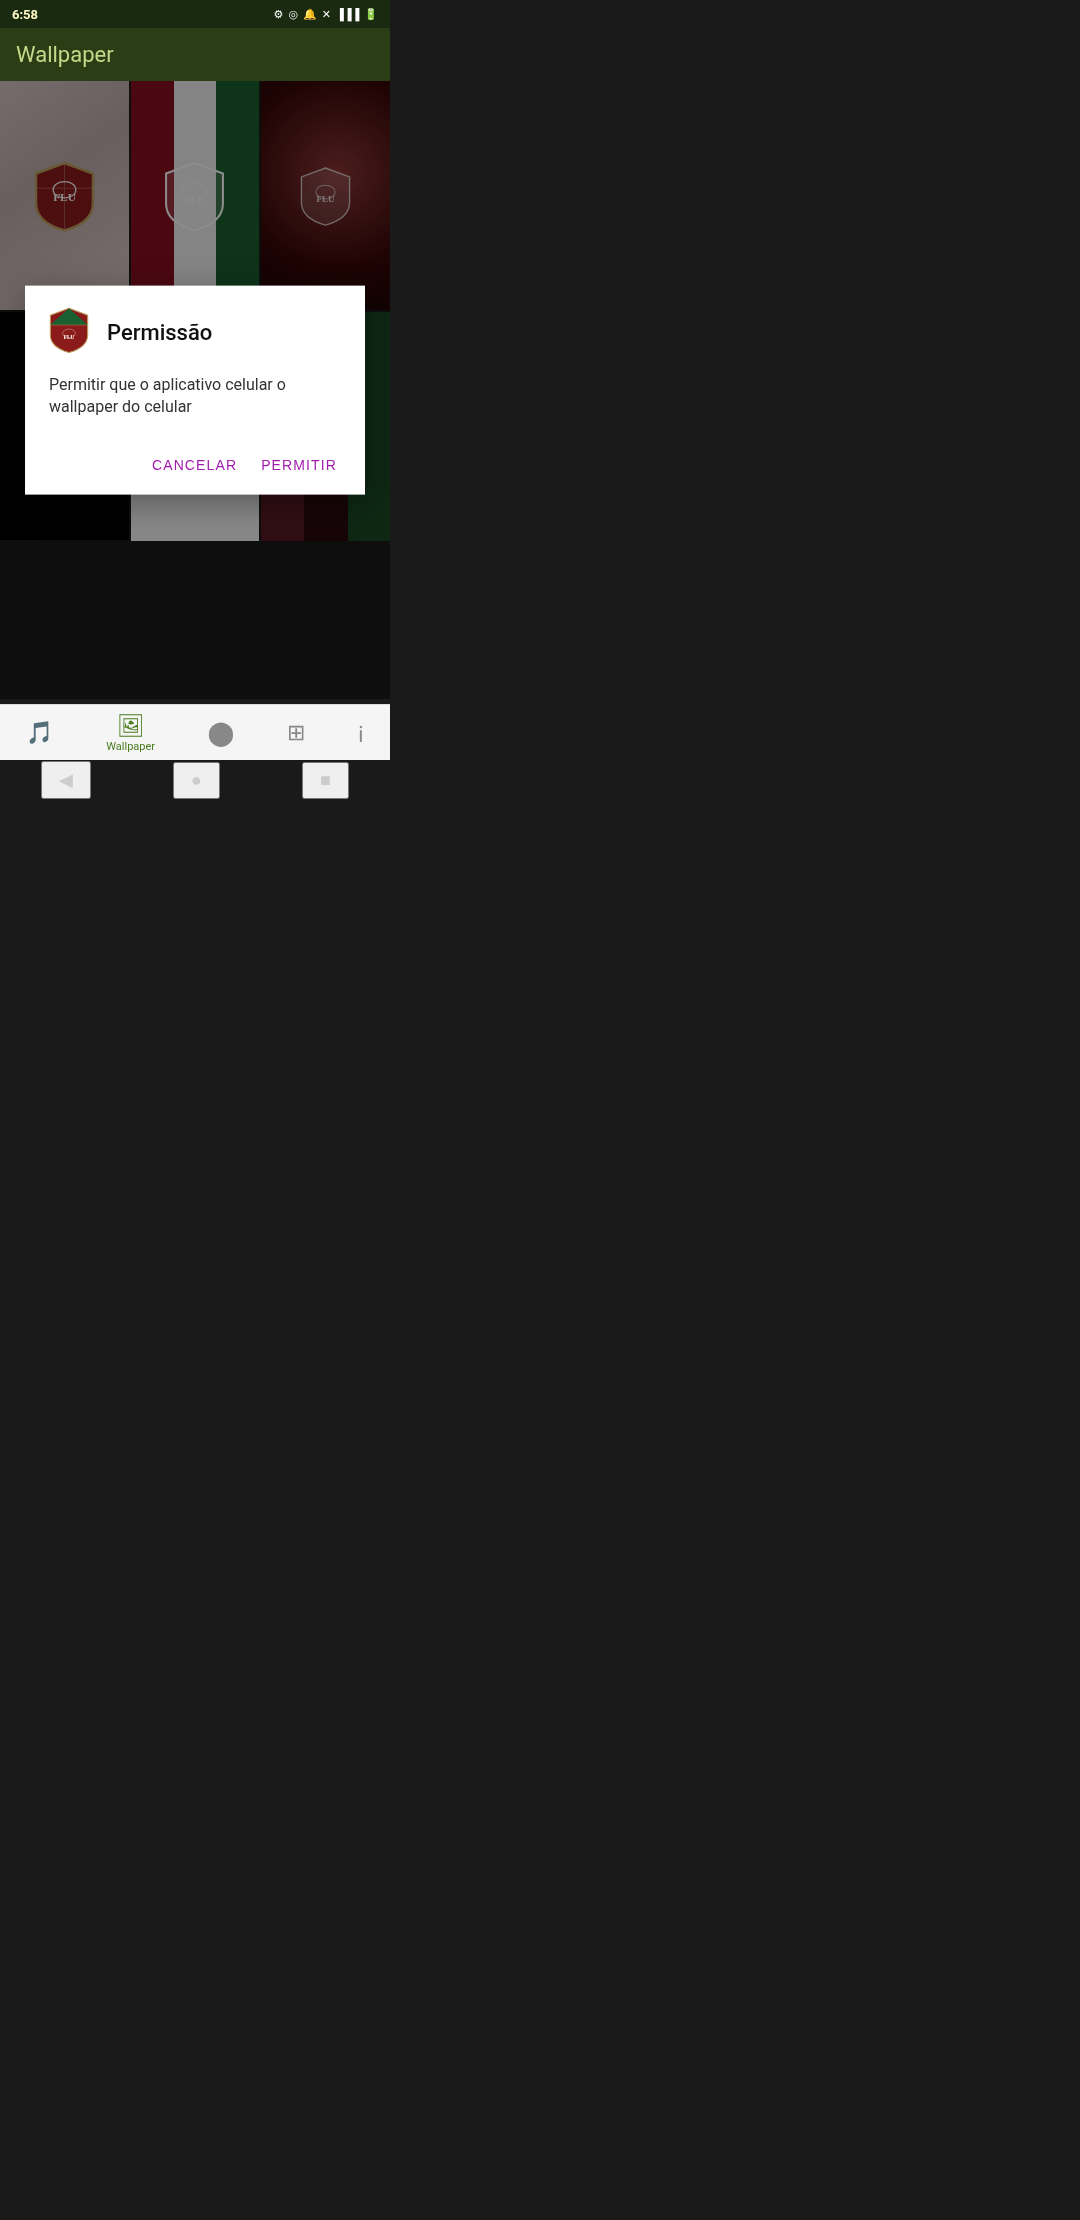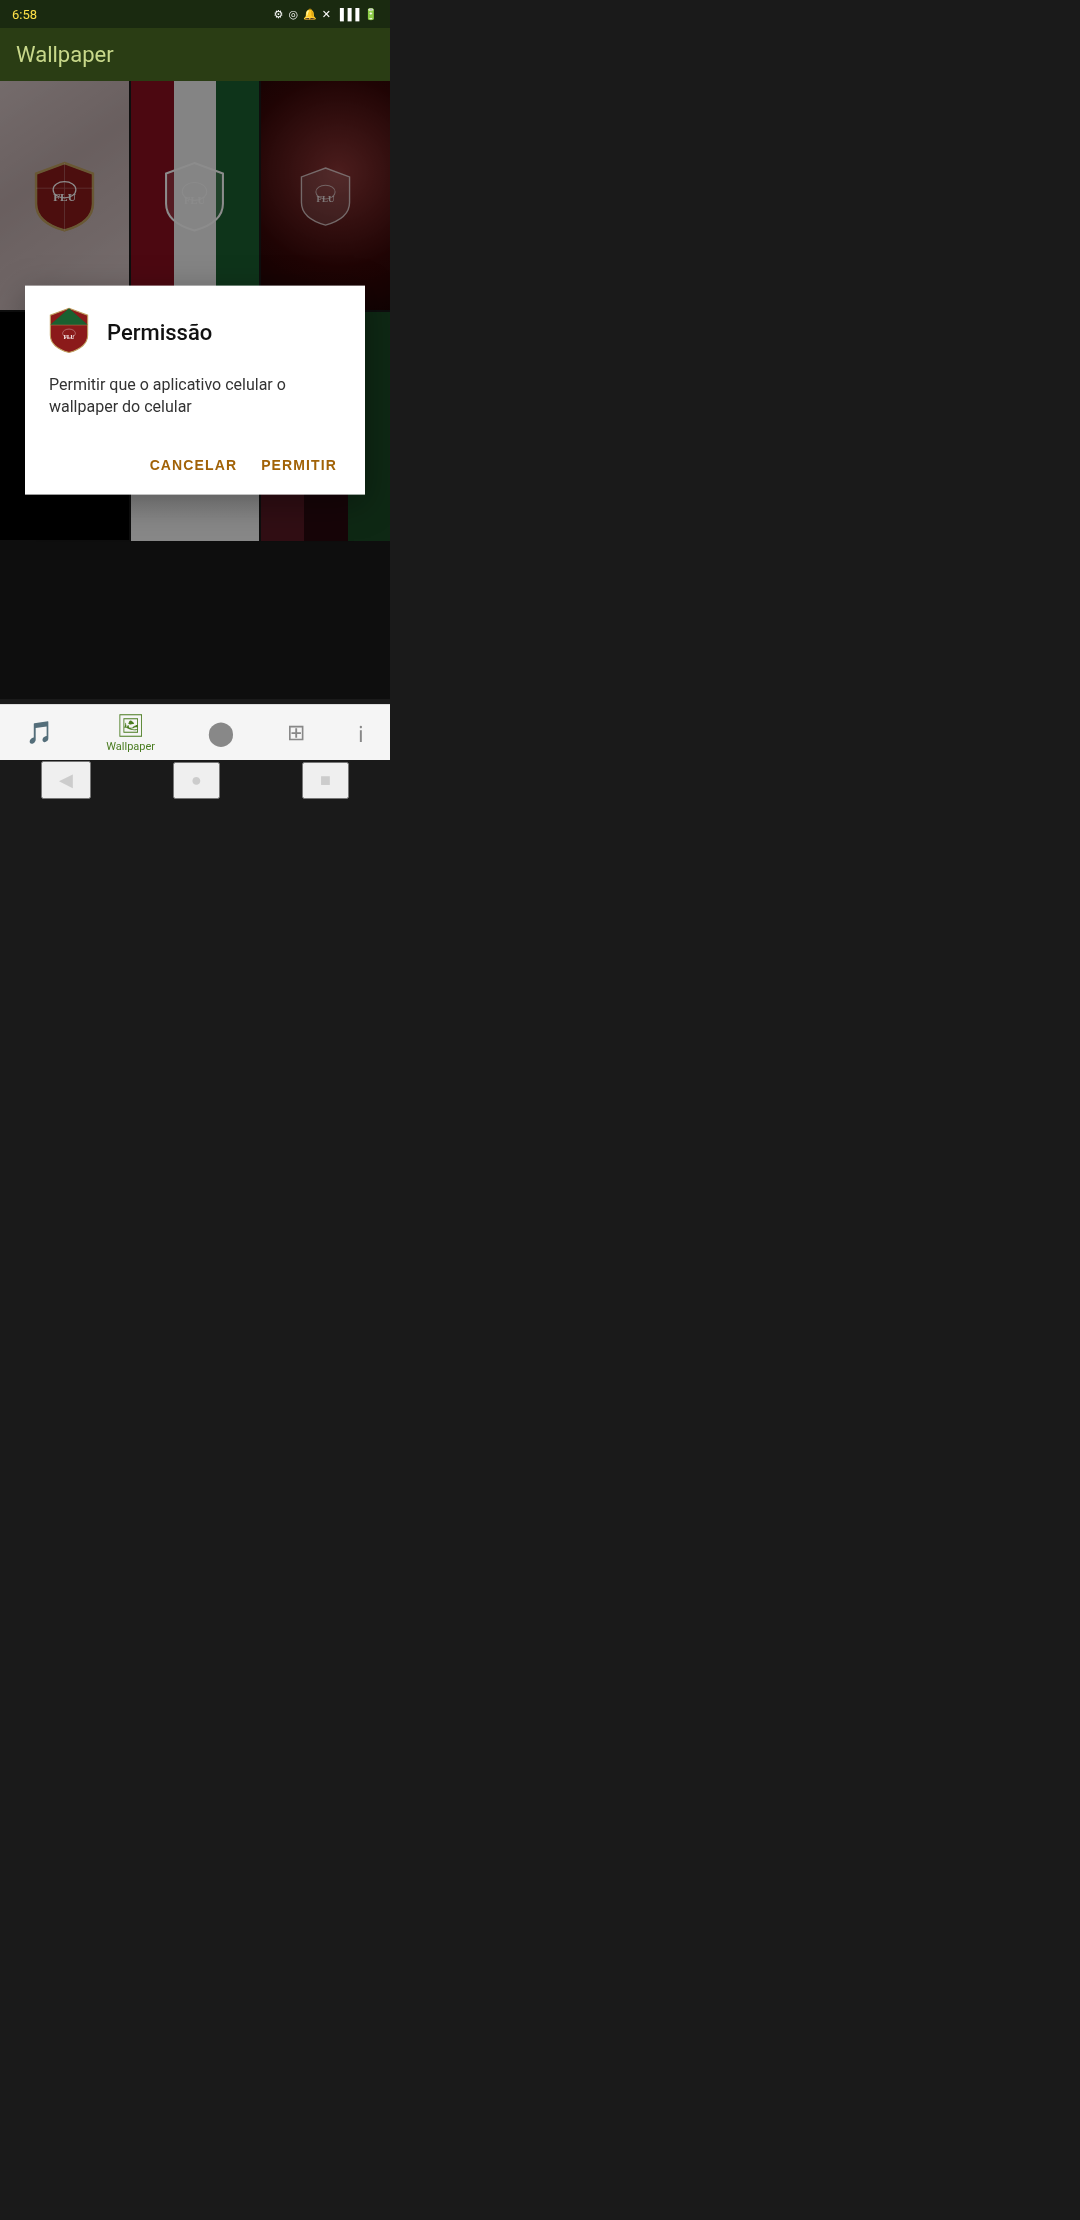--- a/index.html
+++ b/index.html
@@ -20,23 +20,23 @@
       height: 28px;
       background: #1a2a10;
       display: flex;
       align-items: center;
       justify-content: space-between;
       padding: 0 12px;
       position: relative;
       z-index: 10;
     }
     .status-time {
-      color: #fde047;
+      color: #fef9c3;
       font-size: 13px;
-      font-weight: 400;
+      font-weight: 700;
     }
     .status-icons {
       display: flex;
       align-items: center;
       gap: 5px;
     }
     .status-icon {
       color: #fff;
       font-size: 11px;
     }
@@ -124,26 +124,26 @@
       display: flex;
       justify-content: flex-end;
       gap: 8px;
       padding-top: 4px;
     }
 
     .dialog-btn {
       background: none;
       border: none;
       font-size: 14px;
-      font-weight: 700;
+      font-weight: 400;
       letter-spacing: 0.08em;
       padding: 10px 8px;
       cursor: pointer;
       text-transform: uppercase;
-      color: #a16207;
+      color: #a21caf;
     }
 
     
     .bottom-nav {
       position: absolute;
       bottom: 40px;
       left: 0;
       right: 0;
       height: 56px;
       background: #f5f5f5;

